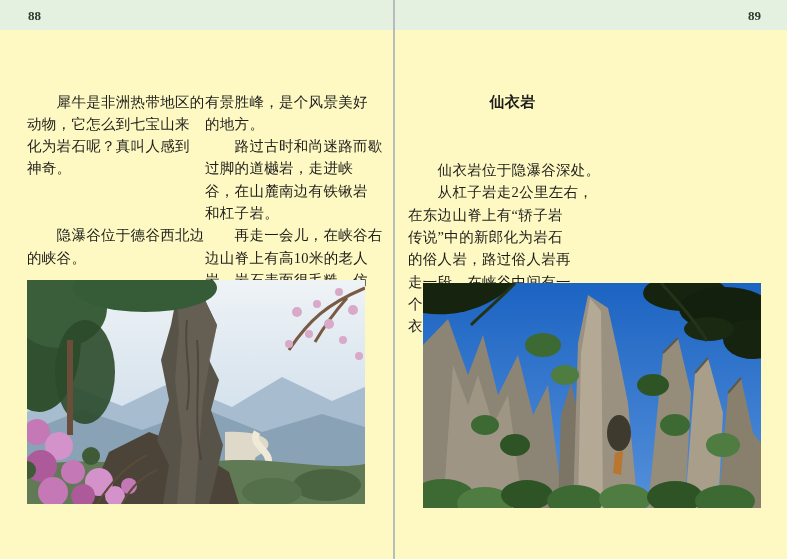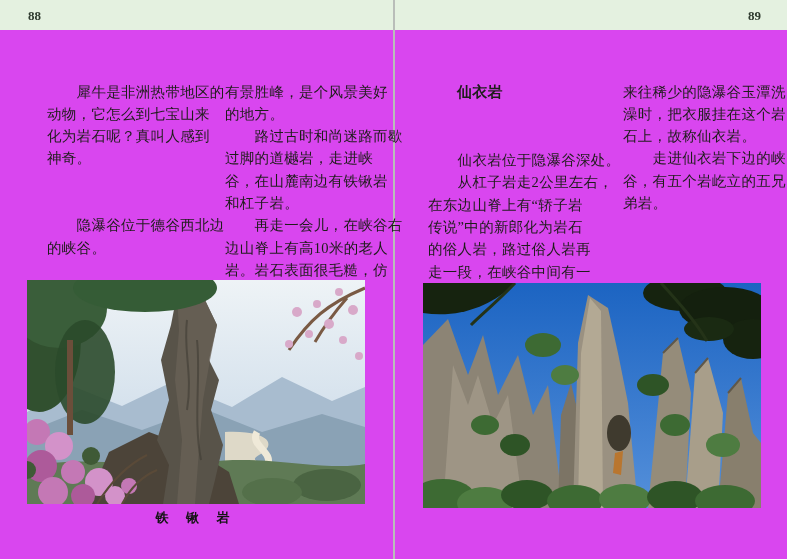--- a/index.html
+++ b/index.html
@@ -5,37 +5,37 @@
   :root{
     --band-color:#e4f1e0;
     --divider-color:#b9bdb9;
     --text-color:#1e1d1a;
     --caption-color:#141414;
     --pagenum-color:#2f3b2f;
   }
   html,body{margin:0;padding:0;}
   body{background:#ffffff;}
   .spread{
-    position:relative;width:787px;height:559px;background:#d946ef;
+    position:relative;width:787px;height:559px;background:#fef9c3;
     overflow:hidden;font-family:"Liberation Serif",serif;color:var(--text-color);
   }
   .band{position:absolute;top:0;left:0;width:787px;height:30px;background:var(--band-color);}
   .divider{position:absolute;left:393px;top:0;width:2px;height:559px;background:var(--divider-color);}
   .pagenum{position:absolute;top:8px;font-family:"Liberation Serif",serif;font-weight:bold;font-size:13px;color:var(--pagenum-color);}
   .pagenum.left{left:28px;}
   .pagenum.right{right:26px;text-align:right;}
-  .textcol{position:absolute;top:36px;font-size:14.5px;line-height:22.3px;white-space:pre;letter-spacing:0.3px;margin-left:20px;}
+  .textcol{position:absolute;top:46px;font-size:14.5px;line-height:22.3px;white-space:pre;letter-spacing:0.3px;}
   .col-l1{left:27px;width:172px;}
   .col-l2{left:205px;width:178px;}
   .col-r1{left:408px;width:180px;}
   .col-r2{left:603px;width:176px;}
   .para{white-space:pre;}
   .heading{font-weight:bold;font-size:15px;padding-left:29px;line-height:22px;}
   .heading.mid{margin:13px 0 5px 0;}
-  .heading.top{margin:0 0 2px 0;}
+  .heading.top{margin:0 0 2px 0;text-align:center;}
   .photo{position:absolute;display:block;}
   .photo-left{left:27px;top:280px;width:338px;height:224px;}
   .photo-right{left:423px;top:283px;width:338px;height:225px;}
   .caption{
     position:absolute;width:338px;text-align:center;
     font-family:"Liberation Sans",sans-serif;font-weight:bold;font-size:13px;
     letter-spacing:7px;color:var(--caption-color);
   }
   .caption-left{left:27px;top:509px;}
   .caption-right{left:423px;top:513px;}
@@ -119,43 +119,34 @@
       <circle cx="72" cy="202" r="14" fill="#d392c9"></circle>
         <circle cx="26" cy="212" r="15" fill="#c478b5"></circle>
       <circle cx="56" cy="216" r="12" fill="#ad5a9a"></circle>
         <circle cx="88" cy="216" r="10" fill="#d392c9"></circle>
       <circle cx="102" cy="206" r="8" fill="#c478b5"></circle>
         <circle cx="64" cy="176" r="9" fill="#3f5a36"></circle>
       <circle cx="92, " cy="190" r="9" fill="#3f5a36"></circle>
     </g>
     <path d="M70,224 C85,200 100,185 120,175 M95,224 C105,205 118,195 130,190" stroke="#5a4a38" stroke-width="2" fill="none"></path>
   </svg>
-  <div class="caption caption-left">铁 锹 岩</div>
 
   <div class="textcol col-r1">
     <div class="heading top">仙衣岩</div>
     <div class="para">　　仙衣岩位于隐瀑谷深处。
 　　从杠子岩走2公里左右，
 在东边山脊上有“轿子岩
 传说”中的新郎化为岩石
 的俗人岩，路过俗人岩再
 走一段，在峡谷中间有一
 个高高的峭壁，这就是仙
 衣岩。
 　　古时候，仙女到此凡人</div>
   </div>
 
-  <div class="textcol col-r2">
-    <div class="para">来往稀少的隐瀑谷玉潭洗
-澡时，把衣服挂在这个岩
-石上，故称仙衣岩。
-　　走进仙衣岩下边的峡
-谷，有五个岩屹立的五兄
-弟岩。</div>
-  </div>
 
   <svg class="photo photo-right" viewBox="0 0 338 225" preserveAspectRatio="none" xmlns="http://www.w3.org/2000/svg">
     <defs>
       <linearGradient id="skyR" x1="0" y1="0" x2="0" y2="1">
         <stop offset="0" stop-color="#1c64c2"></stop>
           <stop offset="1" stop-color="#5590da"></stop>
       </linearGradient>
     </defs>
     <rect x="0" y="0" width="338" height="225" fill="url(#skyR)"></rect>
     <polygon points="0,225 0,62 25,36 45,92 60,52 75,112 95,72 110,132 125,102 140,225" fill="#8c8475"></polygon>

